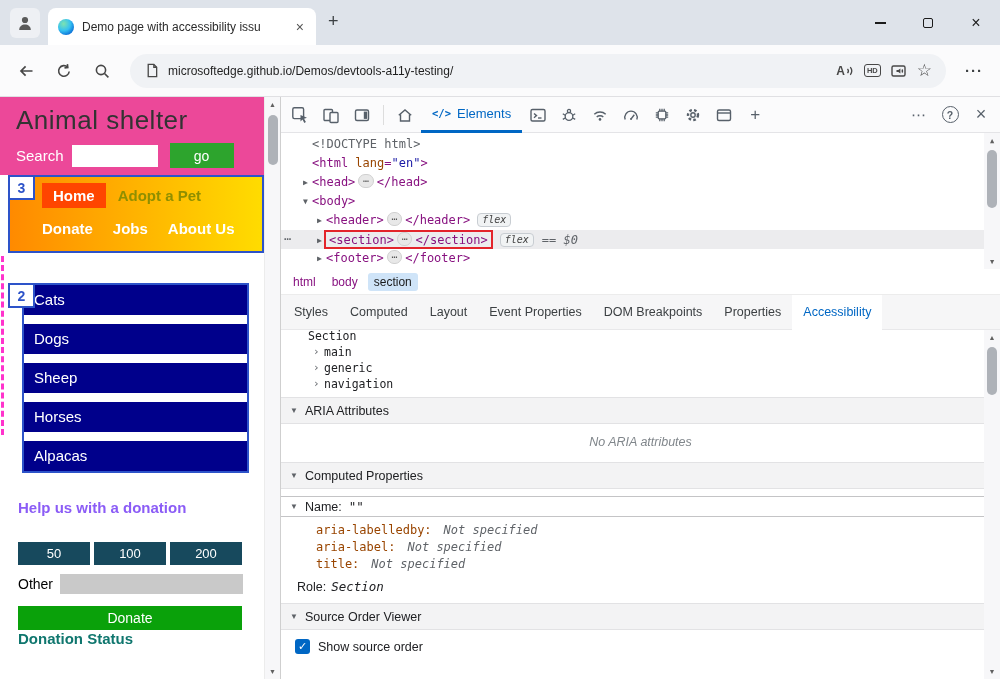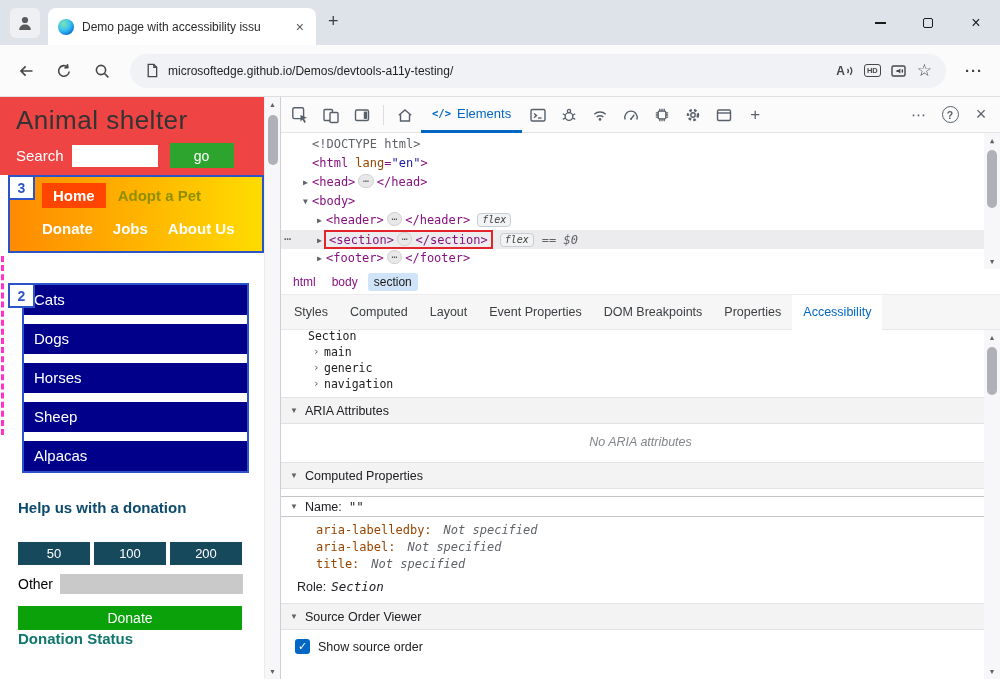--- a/index.html
+++ b/index.html
@@ -28,40 +28,40 @@
   .star{font-size:17px;line-height:1}
   .ra-wrap{display:flex;align-items:center;gap:1px}
   .ra-a{font-size:12px;font-weight:bold}
   .more{font-size:15px;letter-spacing:1px;font-weight:bold;color:#3c4043}
 
   
   .content{display:flex;height:582px}
 
   
   .page-pane{width:264px;position:relative;overflow:hidden;background:#fff;flex:none}
-  .pg-header{height:78px;background:#ef4444;padding:8px 0 0 16px}
+  .pg-header{height:78px;background:#ec4899;padding:8px 0 0 16px}
   .pg-title{font-size:26px;color:#333;font-weight:400;margin-bottom:7px;letter-spacing:.5px}
   .search-row{display:flex;align-items:center;gap:8px}
   .search-label{color:#fff;font-size:15px}
   .search-input{width:86px;height:22px;border:none;background:#fff;outline:none;padding:0 4px;font-size:13px}
   .go-btn{width:64px;height:25px;background:#2da42d;color:#fff;font-size:14px;display:flex;align-items:center;justify-content:center;margin-left:4px;cursor:default}
   .nav-block{position:relative;margin-left:8px;height:78px;background:linear-gradient(90deg,#ff8a00,#ffdc00);border:2px solid #2d53c9;padding:6px 0 0 32px}
   .badge{position:absolute;background:#fff;border:2px solid #2d53c9;color:#2d53c9;font-weight:bold;font-size:14px;width:27px;height:25px;display:flex;align-items:center;justify-content:center;z-index:3}
   .badge-3{left:-2px;top:-2px}
   .badge-2{left:-16px;top:-2px}
   .nav-r1{display:flex;align-items:center;gap:12px}
   .home-chip{background:#ff4500;color:#fff;font-weight:bold;font-size:15px;padding:4px 11px}
   .adopt{color:#8f8f00;font-weight:bold;font-size:15px}
   .nav-r2{display:flex;gap:20px;margin-top:12px;color:#fff;font-weight:bold;font-size:15px}
   .pink-line{position:absolute;left:1px;top:159px;height:179px;width:0;border-left:3px dashed #ff33cc}
   .cat-block{position:relative;margin:30px 15px 0 22px;border:2px solid #2d53c9}
   .cat-item{background:#00008b;color:#fff;font-size:15px;padding:6px 10px;margin-bottom:9px;height:30px}
   .cat-item:last-child{margin-bottom:0}
   .donation{padding-left:18px}
-  .don-h{font-size:15px;font-weight:bold;margin-top:26px;color:#0c4a6e}
+  .don-h{font-size:15px;font-weight:bold;margin-top:26px;color:#8b5cf6}
   .amounts{display:flex;gap:4px;margin-top:26px}
   .amount-btn{width:72px;height:23px;background:#17495d;color:#fff;font-size:13px;display:flex;align-items:center;justify-content:center}
   .other-row{display:flex;align-items:center;gap:7px;margin-top:9px}
   .other-label{font-size:14px;color:#000}
   .other-input{width:183px;height:20px;background:#c9c9c9;border:none;outline:none;padding:0 4px}
   .donate-btn{width:224px;height:24px;background:#0aa10a;color:#fff;font-size:14px;display:flex;align-items:center;justify-content:center;margin-top:12px}
   .status-h{font-size:15px;font-weight:bold;color:#0f766e}
 
   
   .vscroll{width:16px;background:#f7f7f9;position:relative;flex:none}
@@ -226,22 +226,22 @@
       </div>
     </div>
 
     <div class="pink-line"></div>
 
     <div class="cat-block">
       <div class="badge badge-2">2</div>
       <div>
           <div class="cat-item">Cats</div>
           <div class="cat-item">Dogs</div>
+          <div class="cat-item">Sheep</div>
           <div class="cat-item">Horses</div>
-          <div class="cat-item">Sheep</div>
           <div class="cat-item">Alpacas</div>
         </div>
     </div>
 
     <div class="donation">
       <div class="don-h">Help us with a donation</div>
       <div class="amounts">
           <div class="amount-btn">50</div>
           <div class="amount-btn">100</div>
           <div class="amount-btn">200</div>

